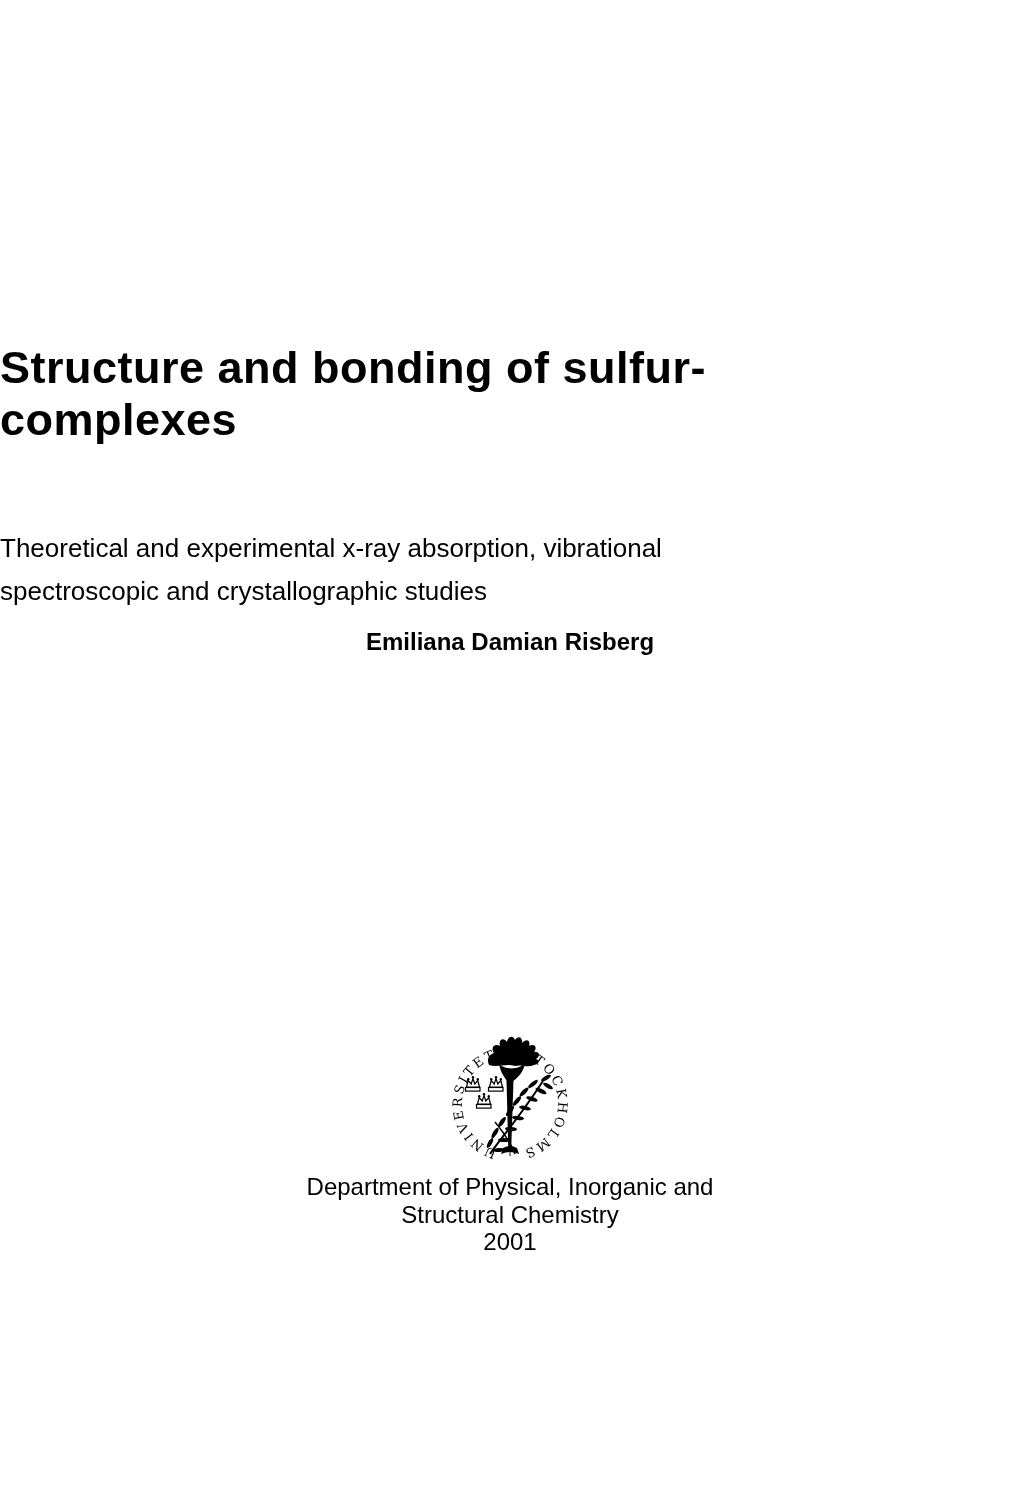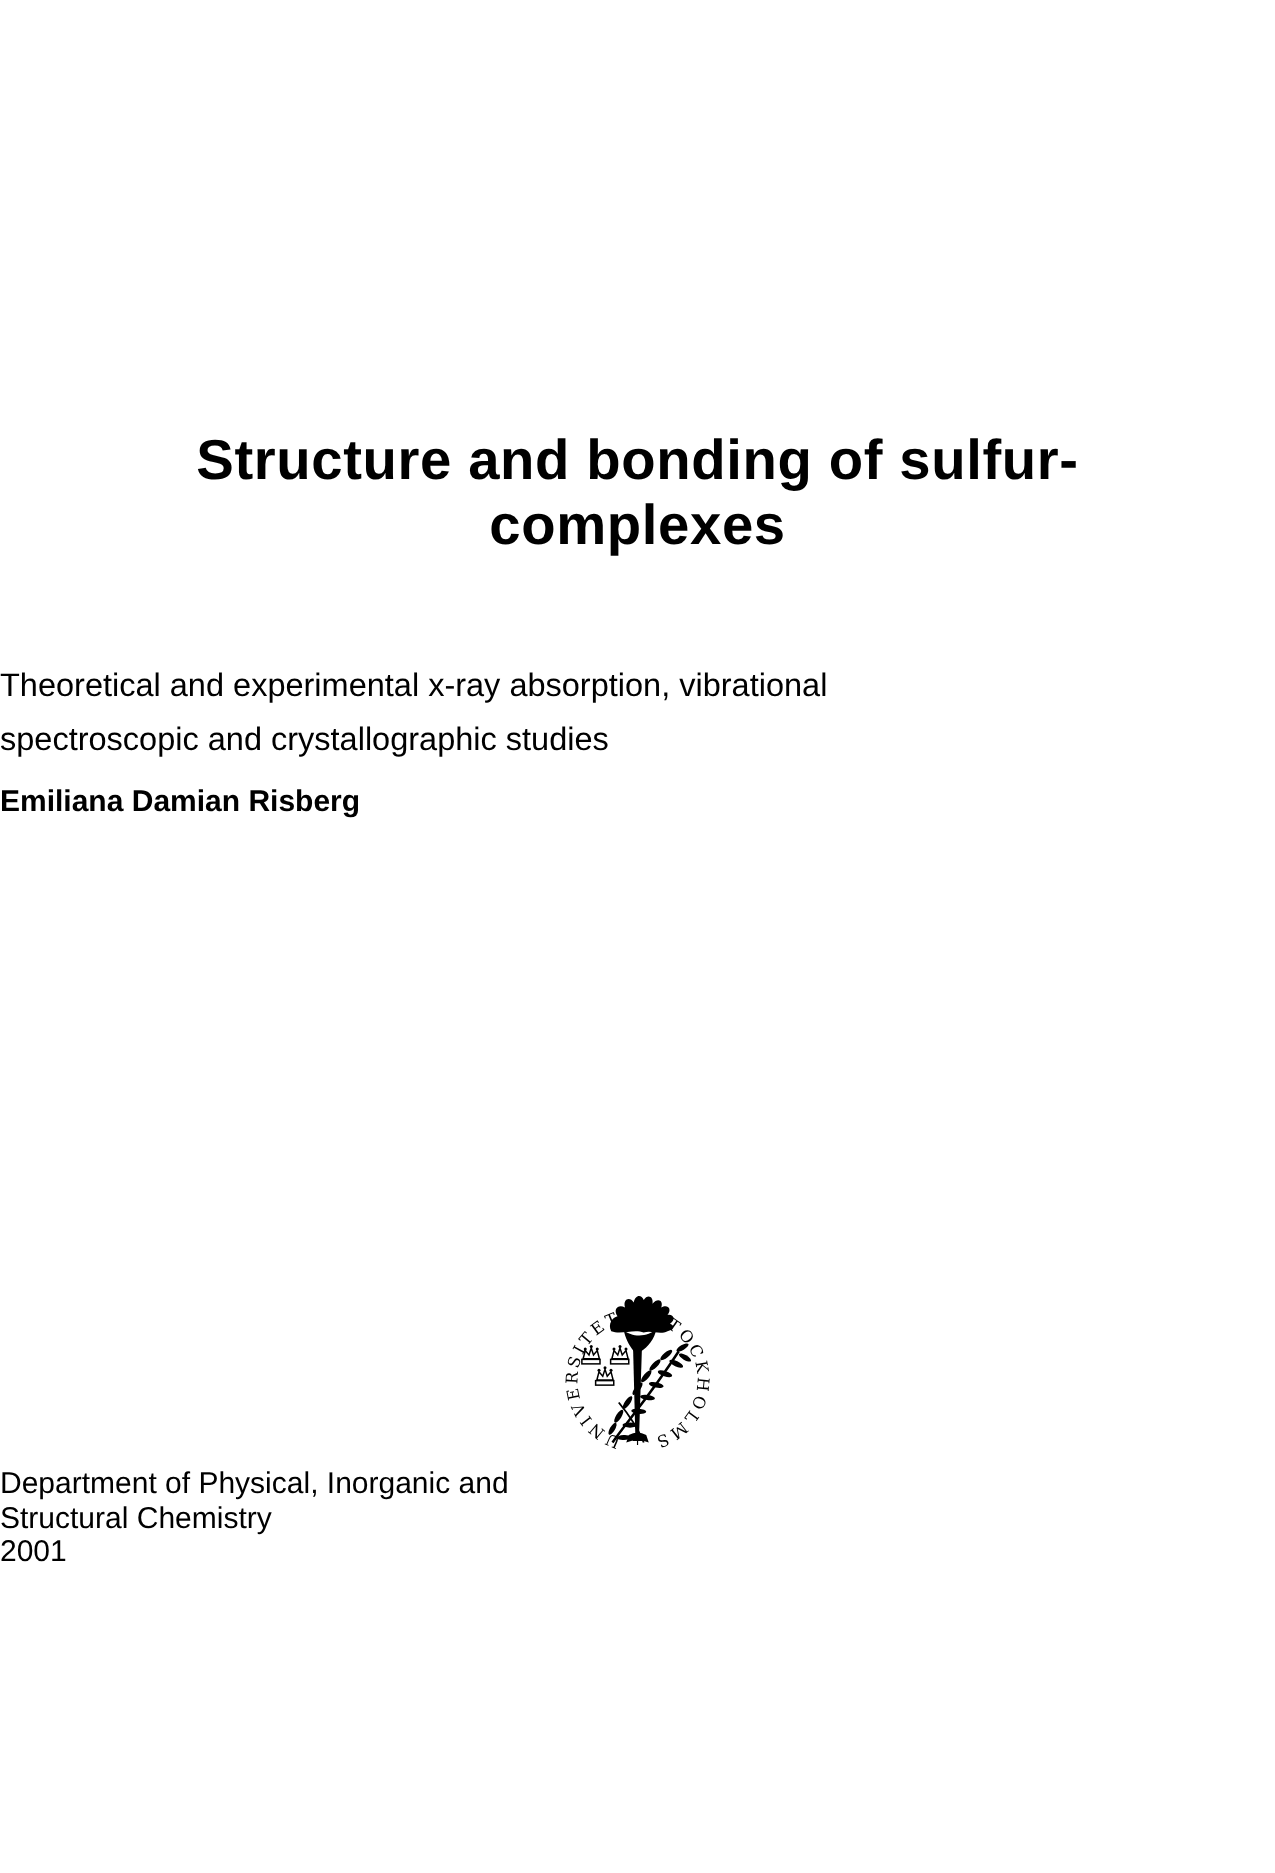--- a/index.html
+++ b/index.html
@@ -14,58 +14,58 @@
     background: #ffffff;
     color: #000000;
     font-family: "Liberation Sans", sans-serif;
     overflow: hidden;
   }
   .title-block {
     position: absolute;
     left: 0;
     top: 342px;
     width: 100%;
-    text-align: center;
     font-size: 45px;
     line-height: 52px;
     font-weight: bold;
     letter-spacing: 0.5px;
   }
   .subtitle-block {
     position: absolute;
     left: 0;
     top: 527px;
     width: 100%;
     text-align: left;
     font-size: 26px;
     line-height: 43px;
     font-weight: normal;
   }
   .author-block {
     position: absolute;
     left: 0;
     top: 627px;
     width: 100%;
-    text-align: left;
+    text-align: center;
     font-size: 24px;
     line-height: 30px;
     font-weight: bold;
   }
   .seal-block {
     position: absolute;
     left: 445px;
     top: 1034px;
     width: 130px;
     height: 136px;
   }
   .footer-block {
     position: absolute;
     left: 0;
     top: 1173px;
     width: 100%;
+    text-align: center;
     font-size: 24px;
     line-height: 27.5px;
     font-weight: normal;
   }
   .ring-text {
     font-family: "DejaVu Serif", serif;
     font-size: 13px;
     letter-spacing: 2.5px;
     fill: #000000;
   }

